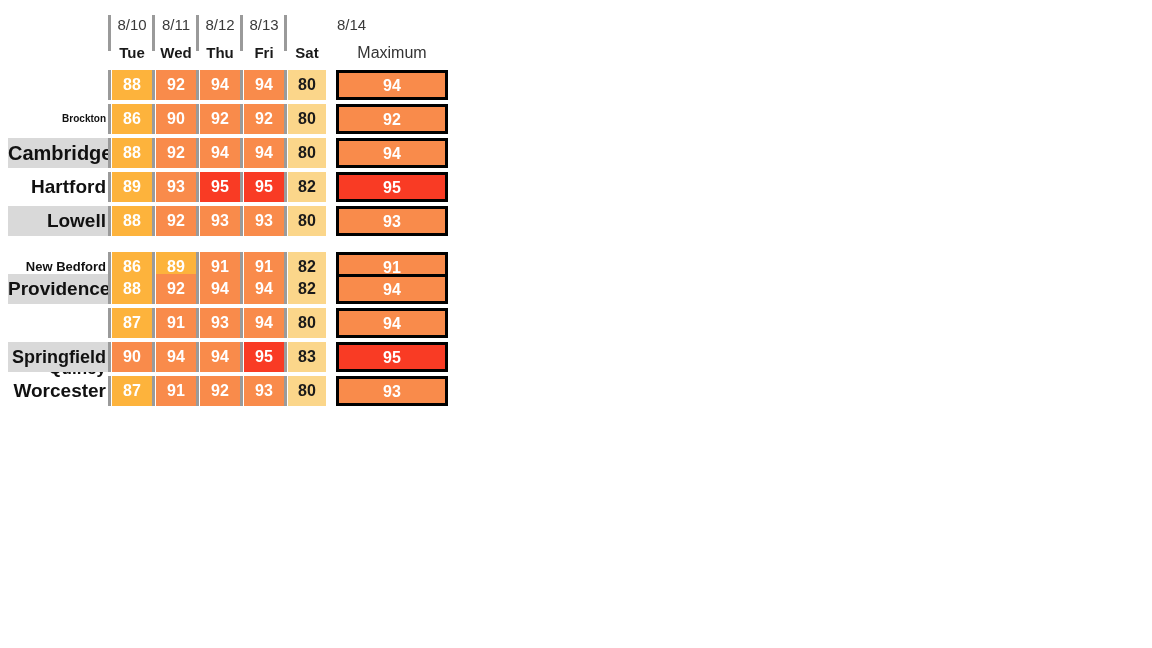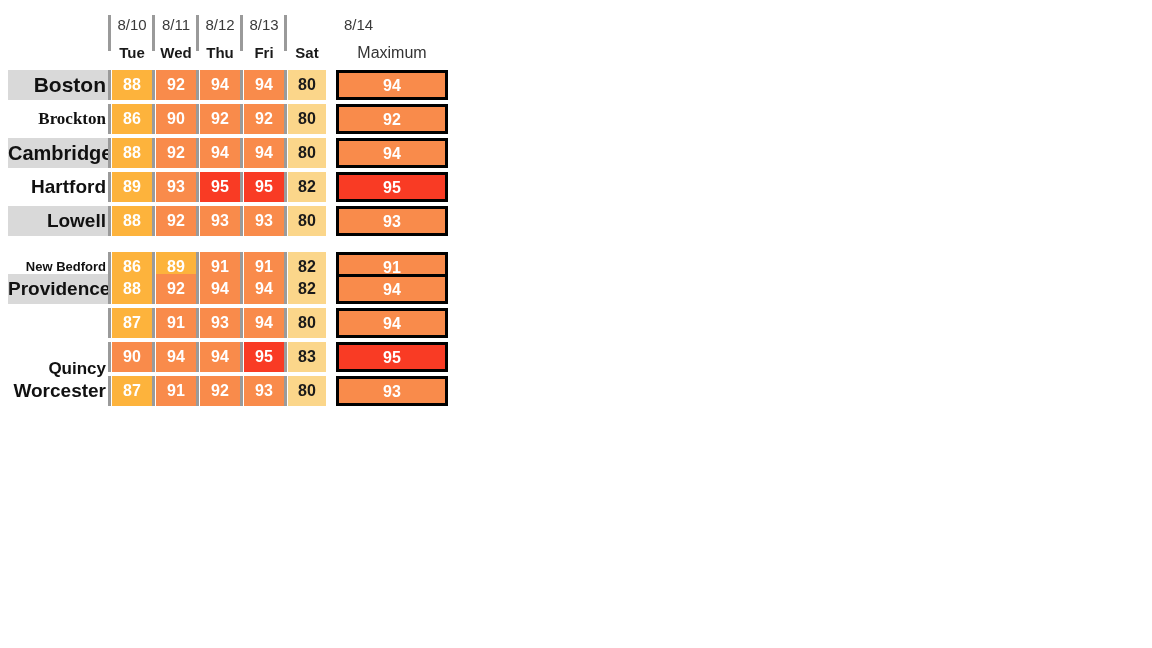--- a/index.html
+++ b/index.html
@@ -129,50 +129,49 @@
   <div id="header">
     <div id="hdr-dates">
         <div class="hdr-date" style="left: 112px; width: 40px;">8/10</div>
         <div class="hdr-sep" style="left: 108px; background: rgb(154, 154, 154);"></div>
         <div class="hdr-date" style="left: 156px; width: 40px;">8/11</div>
         <div class="hdr-sep" style="left: 152px; background: rgb(154, 154, 154);"></div>
         <div class="hdr-date" style="left: 200px; width: 40px;">8/12</div>
         <div class="hdr-sep" style="left: 196px; background: rgb(154, 154, 154);"></div>
         <div class="hdr-date" style="left: 244px; width: 40px;">8/13</div>
         <div class="hdr-sep" style="left: 240px; background: rgb(154, 154, 154);"></div>
-        <div class="hdr-date" style="left: 304px; width: 38px; padding-left: 40px;">8/14</div>
+        <div class="hdr-date" style="left: 297px; width: 38px; padding-left: 40px;">8/14</div>
         <div class="hdr-sep" style="left: 284px; background: rgb(154, 154, 154);"></div>
       </div>
     <div id="hdr-days">
         <div class="hdr-day" style="left: 112px; width: 40px;">Tue</div>
         <div class="hdr-day" style="left: 156px; width: 40px;">Wed</div>
         <div class="hdr-day" style="left: 200px; width: 40px;">Thu</div>
         <div class="hdr-day" style="left: 244px; width: 40px;">Fri</div>
         <div class="hdr-day" style="left: 288px; width: 38px;">Sat</div>
       </div>
     <div id="hdr-max">Maximum</div>
   </div>
 
   <div id="rows">
       <div class="row" style="top: 70px; width: 460px;">
-        <div class="row-label shaded" style="font-size: 21px; background: rgb(217, 217, 217);">Boston</div>
         <div class="cell-sep" style="left: 108px; background: rgb(154, 154, 154);"></div>
         <div class="cell" style="left: 112px; width: 40px; background: rgb(253, 179, 60); color: rgb(255, 255, 255);">88</div>
         <div class="cell-sep" style="left: 152px; background: rgb(154, 154, 154);"></div>
         <div class="cell" style="left: 156px; width: 40px; background: rgb(249, 139, 75); color: rgb(255, 255, 255);">92</div>
         <div class="cell-sep" style="left: 196px; background: rgb(154, 154, 154);"></div>
         <div class="cell" style="left: 200px; width: 40px; background: rgb(249, 139, 75); color: rgb(255, 255, 255);">94</div>
         <div class="cell-sep" style="left: 240px; background: rgb(154, 154, 154);"></div>
         <div class="cell" style="left: 244px; width: 40px; background: rgb(249, 139, 75); color: rgb(255, 255, 255);">94</div>
         <div class="cell-sep" style="left: 284px; background: rgb(154, 154, 154);"></div>
         <div class="cell" style="left: 288px; width: 38px; background: rgb(251, 214, 138); color: rgb(26, 26, 26);">80</div>
         <div class="maxbox" style="background: rgb(249, 139, 75); color: rgb(255, 255, 255); border-color: rgb(0, 0, 0);">94</div>
       </div>
       <div class="row" style="top: 104px; width: 460px;">
-        <div class="row-label" style="font-size: 17px; font-family: Liberation Serif, serif;">Brockton</div>
+        <div class="row-label" style="font-size: 10px;">Brockton</div>
         <div class="cell-sep" style="left: 108px; background: rgb(154, 154, 154);"></div>
         <div class="cell" style="left: 112px; width: 40px; background: rgb(253, 179, 60); color: rgb(255, 255, 255);">86</div>
         <div class="cell-sep" style="left: 152px; background: rgb(154, 154, 154);"></div>
         <div class="cell" style="left: 156px; width: 40px; background: rgb(249, 139, 75); color: rgb(255, 255, 255);">90</div>
         <div class="cell-sep" style="left: 196px; background: rgb(154, 154, 154);"></div>
         <div class="cell" style="left: 200px; width: 40px; background: rgb(249, 139, 75); color: rgb(255, 255, 255);">92</div>
         <div class="cell-sep" style="left: 240px; background: rgb(154, 154, 154);"></div>
         <div class="cell" style="left: 244px; width: 40px; background: rgb(249, 139, 75); color: rgb(255, 255, 255);">92</div>
         <div class="cell-sep" style="left: 284px; background: rgb(154, 154, 154);"></div>
         <div class="cell" style="left: 288px; width: 38px; background: rgb(251, 214, 138); color: rgb(26, 26, 26);">80</div>
@@ -256,20 +255,21 @@
         <div class="cell" style="left: 156px; width: 40px; background: rgb(249, 139, 75); color: rgb(255, 255, 255);">91</div>
         <div class="cell-sep" style="left: 196px; background: rgb(154, 154, 154);"></div>
         <div class="cell" style="left: 200px; width: 40px; background: rgb(249, 139, 75); color: rgb(255, 255, 255);">93</div>
         <div class="cell-sep" style="left: 240px; background: rgb(154, 154, 154);"></div>
         <div class="cell" style="left: 244px; width: 40px; background: rgb(249, 139, 75); color: rgb(255, 255, 255);">94</div>
         <div class="cell-sep" style="left: 284px; background: rgb(154, 154, 154);"></div>
         <div class="cell" style="left: 288px; width: 38px; background: rgb(251, 214, 138); color: rgb(26, 26, 26);">80</div>
         <div class="maxbox" style="background: rgb(249, 139, 75); color: rgb(255, 255, 255); border-color: rgb(0, 0, 0);">94</div>
       </div>
       <div class="row" style="top: 342px; width: 460px;">
+        <div class="row-label shaded" style="font-size: 18px; background: rgb(217, 217, 217);">Springfield</div>
         <div class="cell-sep" style="left: 108px; background: rgb(154, 154, 154);"></div>
         <div class="cell" style="left: 112px; width: 40px; background: rgb(249, 139, 75); color: rgb(255, 255, 255);">90</div>
         <div class="cell-sep" style="left: 152px; background: rgb(154, 154, 154);"></div>
         <div class="cell" style="left: 156px; width: 40px; background: rgb(249, 139, 75); color: rgb(255, 255, 255);">94</div>
         <div class="cell-sep" style="left: 196px; background: rgb(154, 154, 154);"></div>
         <div class="cell" style="left: 200px; width: 40px; background: rgb(249, 139, 75); color: rgb(255, 255, 255);">94</div>
         <div class="cell-sep" style="left: 240px; background: rgb(154, 154, 154);"></div>
         <div class="cell" style="left: 244px; width: 40px; background: rgb(249, 59, 36); color: rgb(255, 255, 255);">95</div>
         <div class="cell-sep" style="left: 284px; background: rgb(154, 154, 154);"></div>
         <div class="cell" style="left: 288px; width: 38px; background: rgb(251, 214, 138); color: rgb(26, 26, 26);">83</div>

